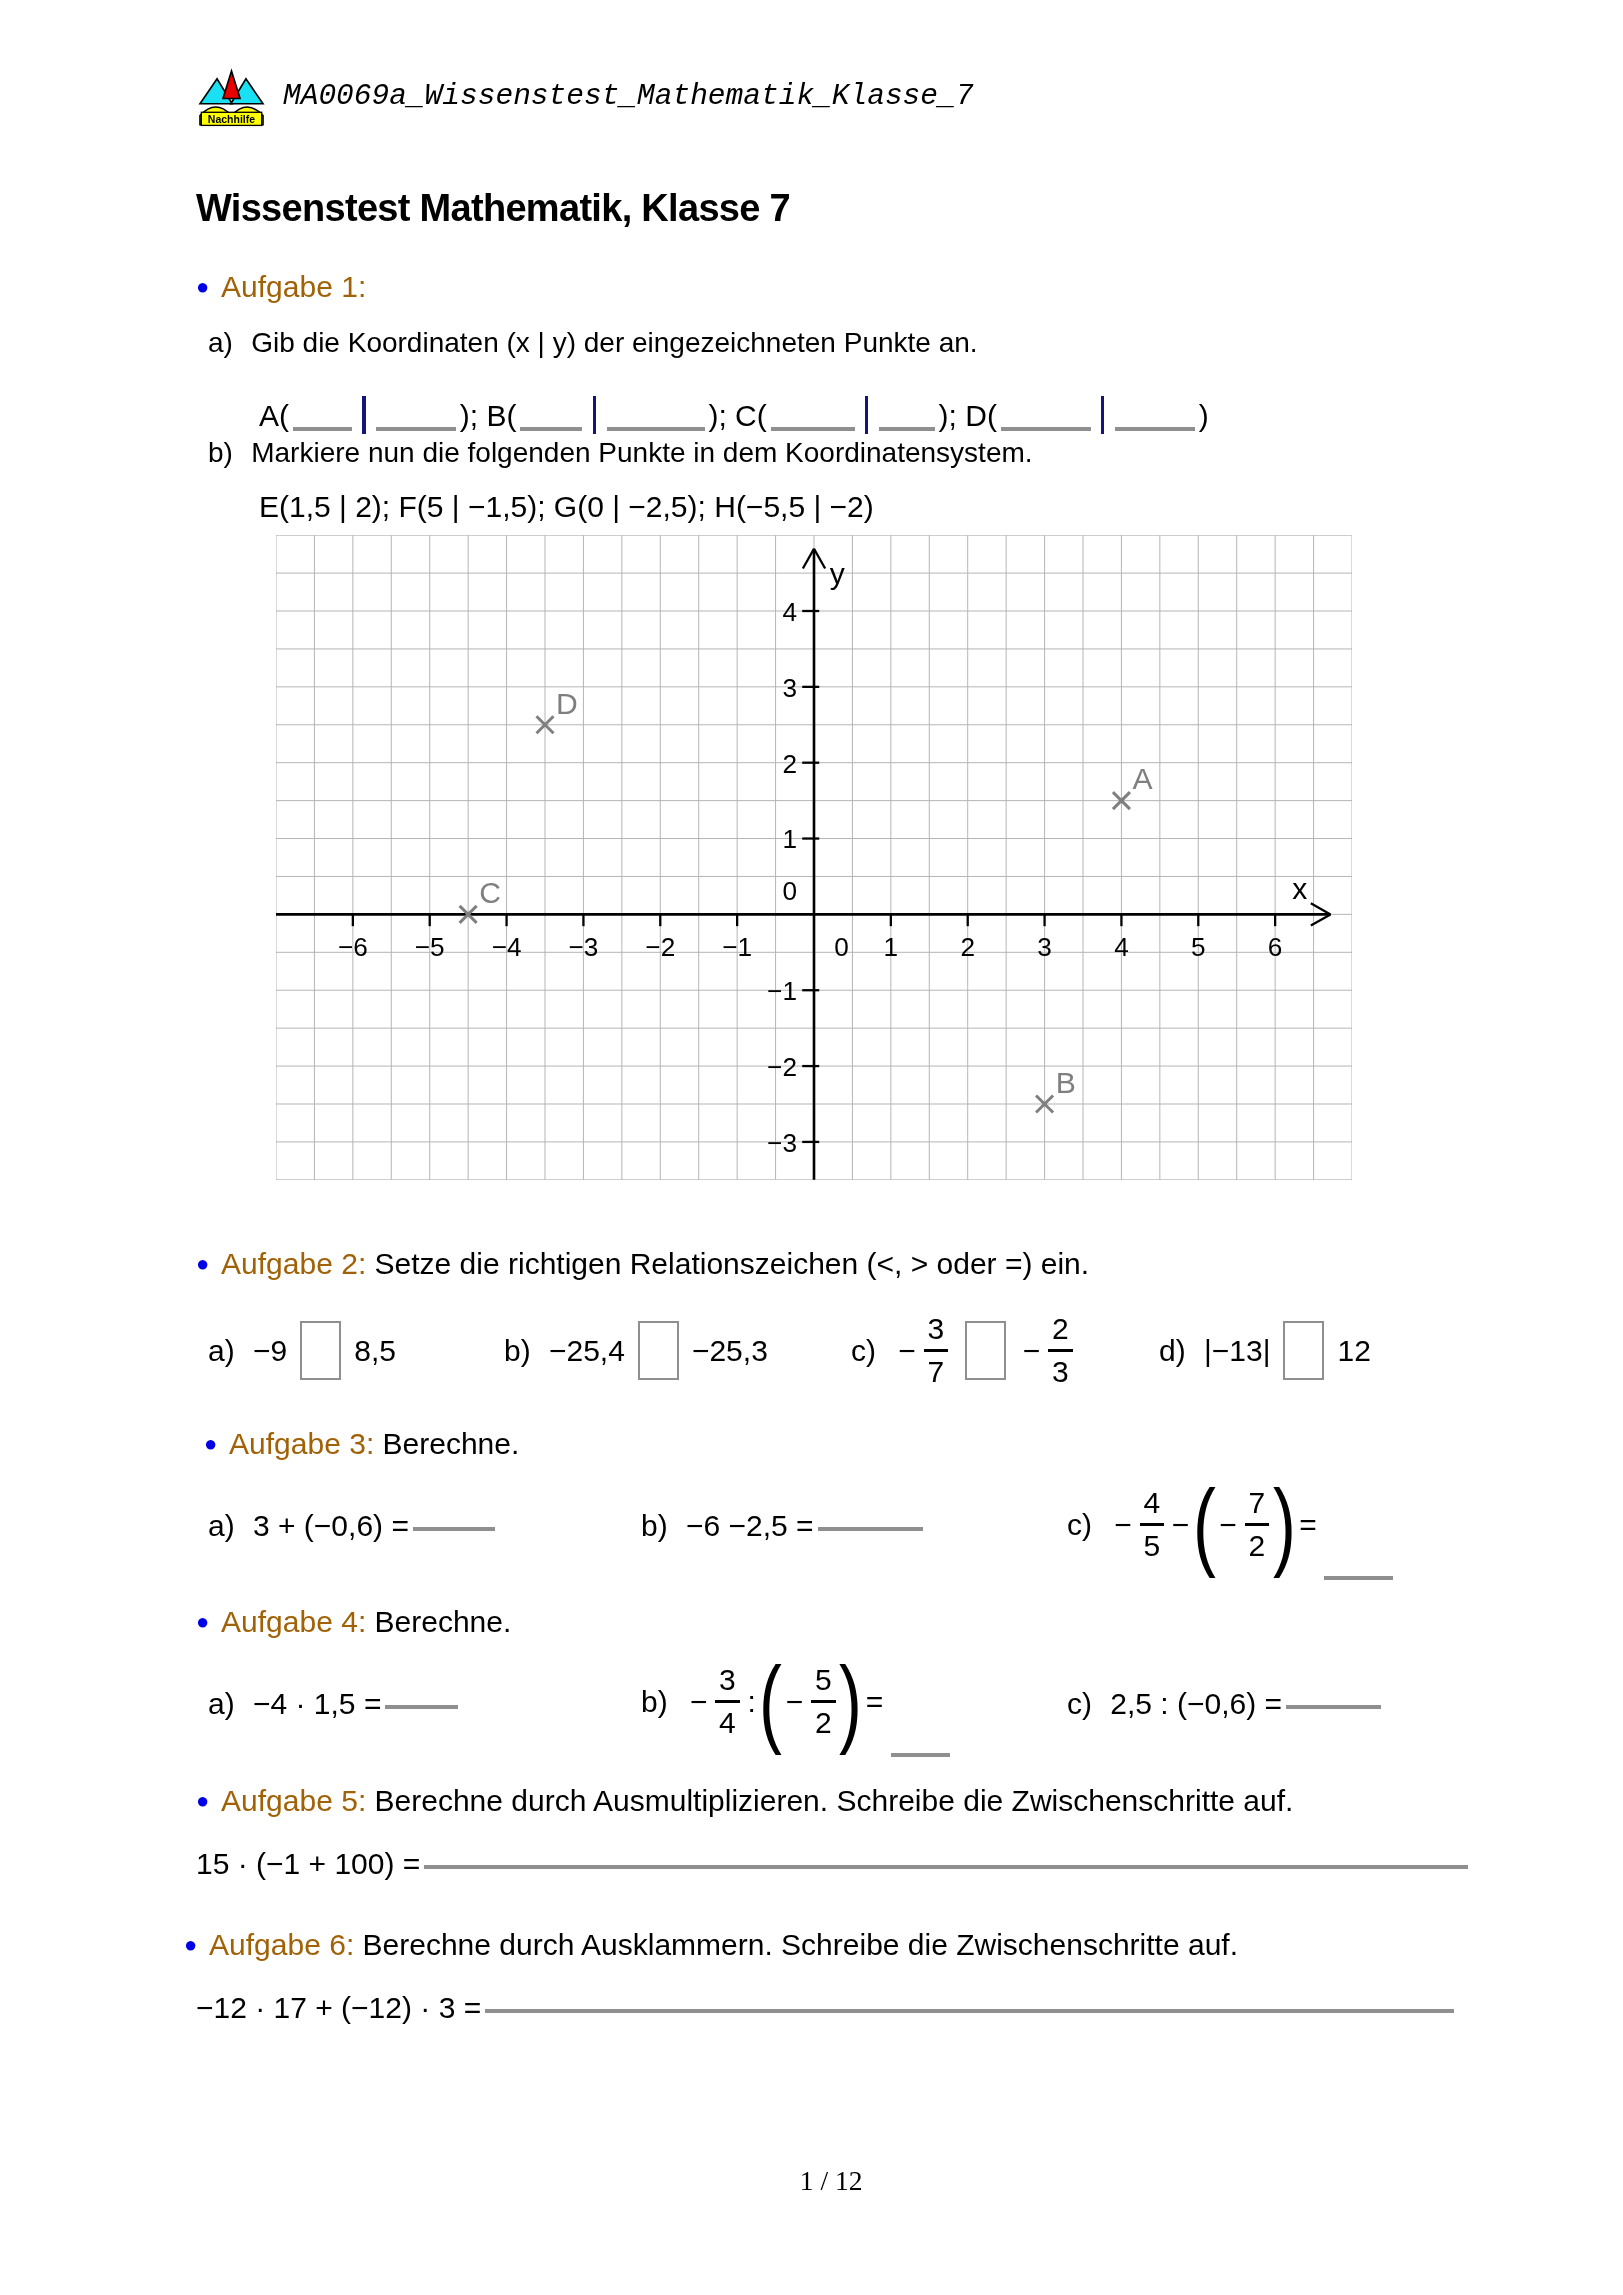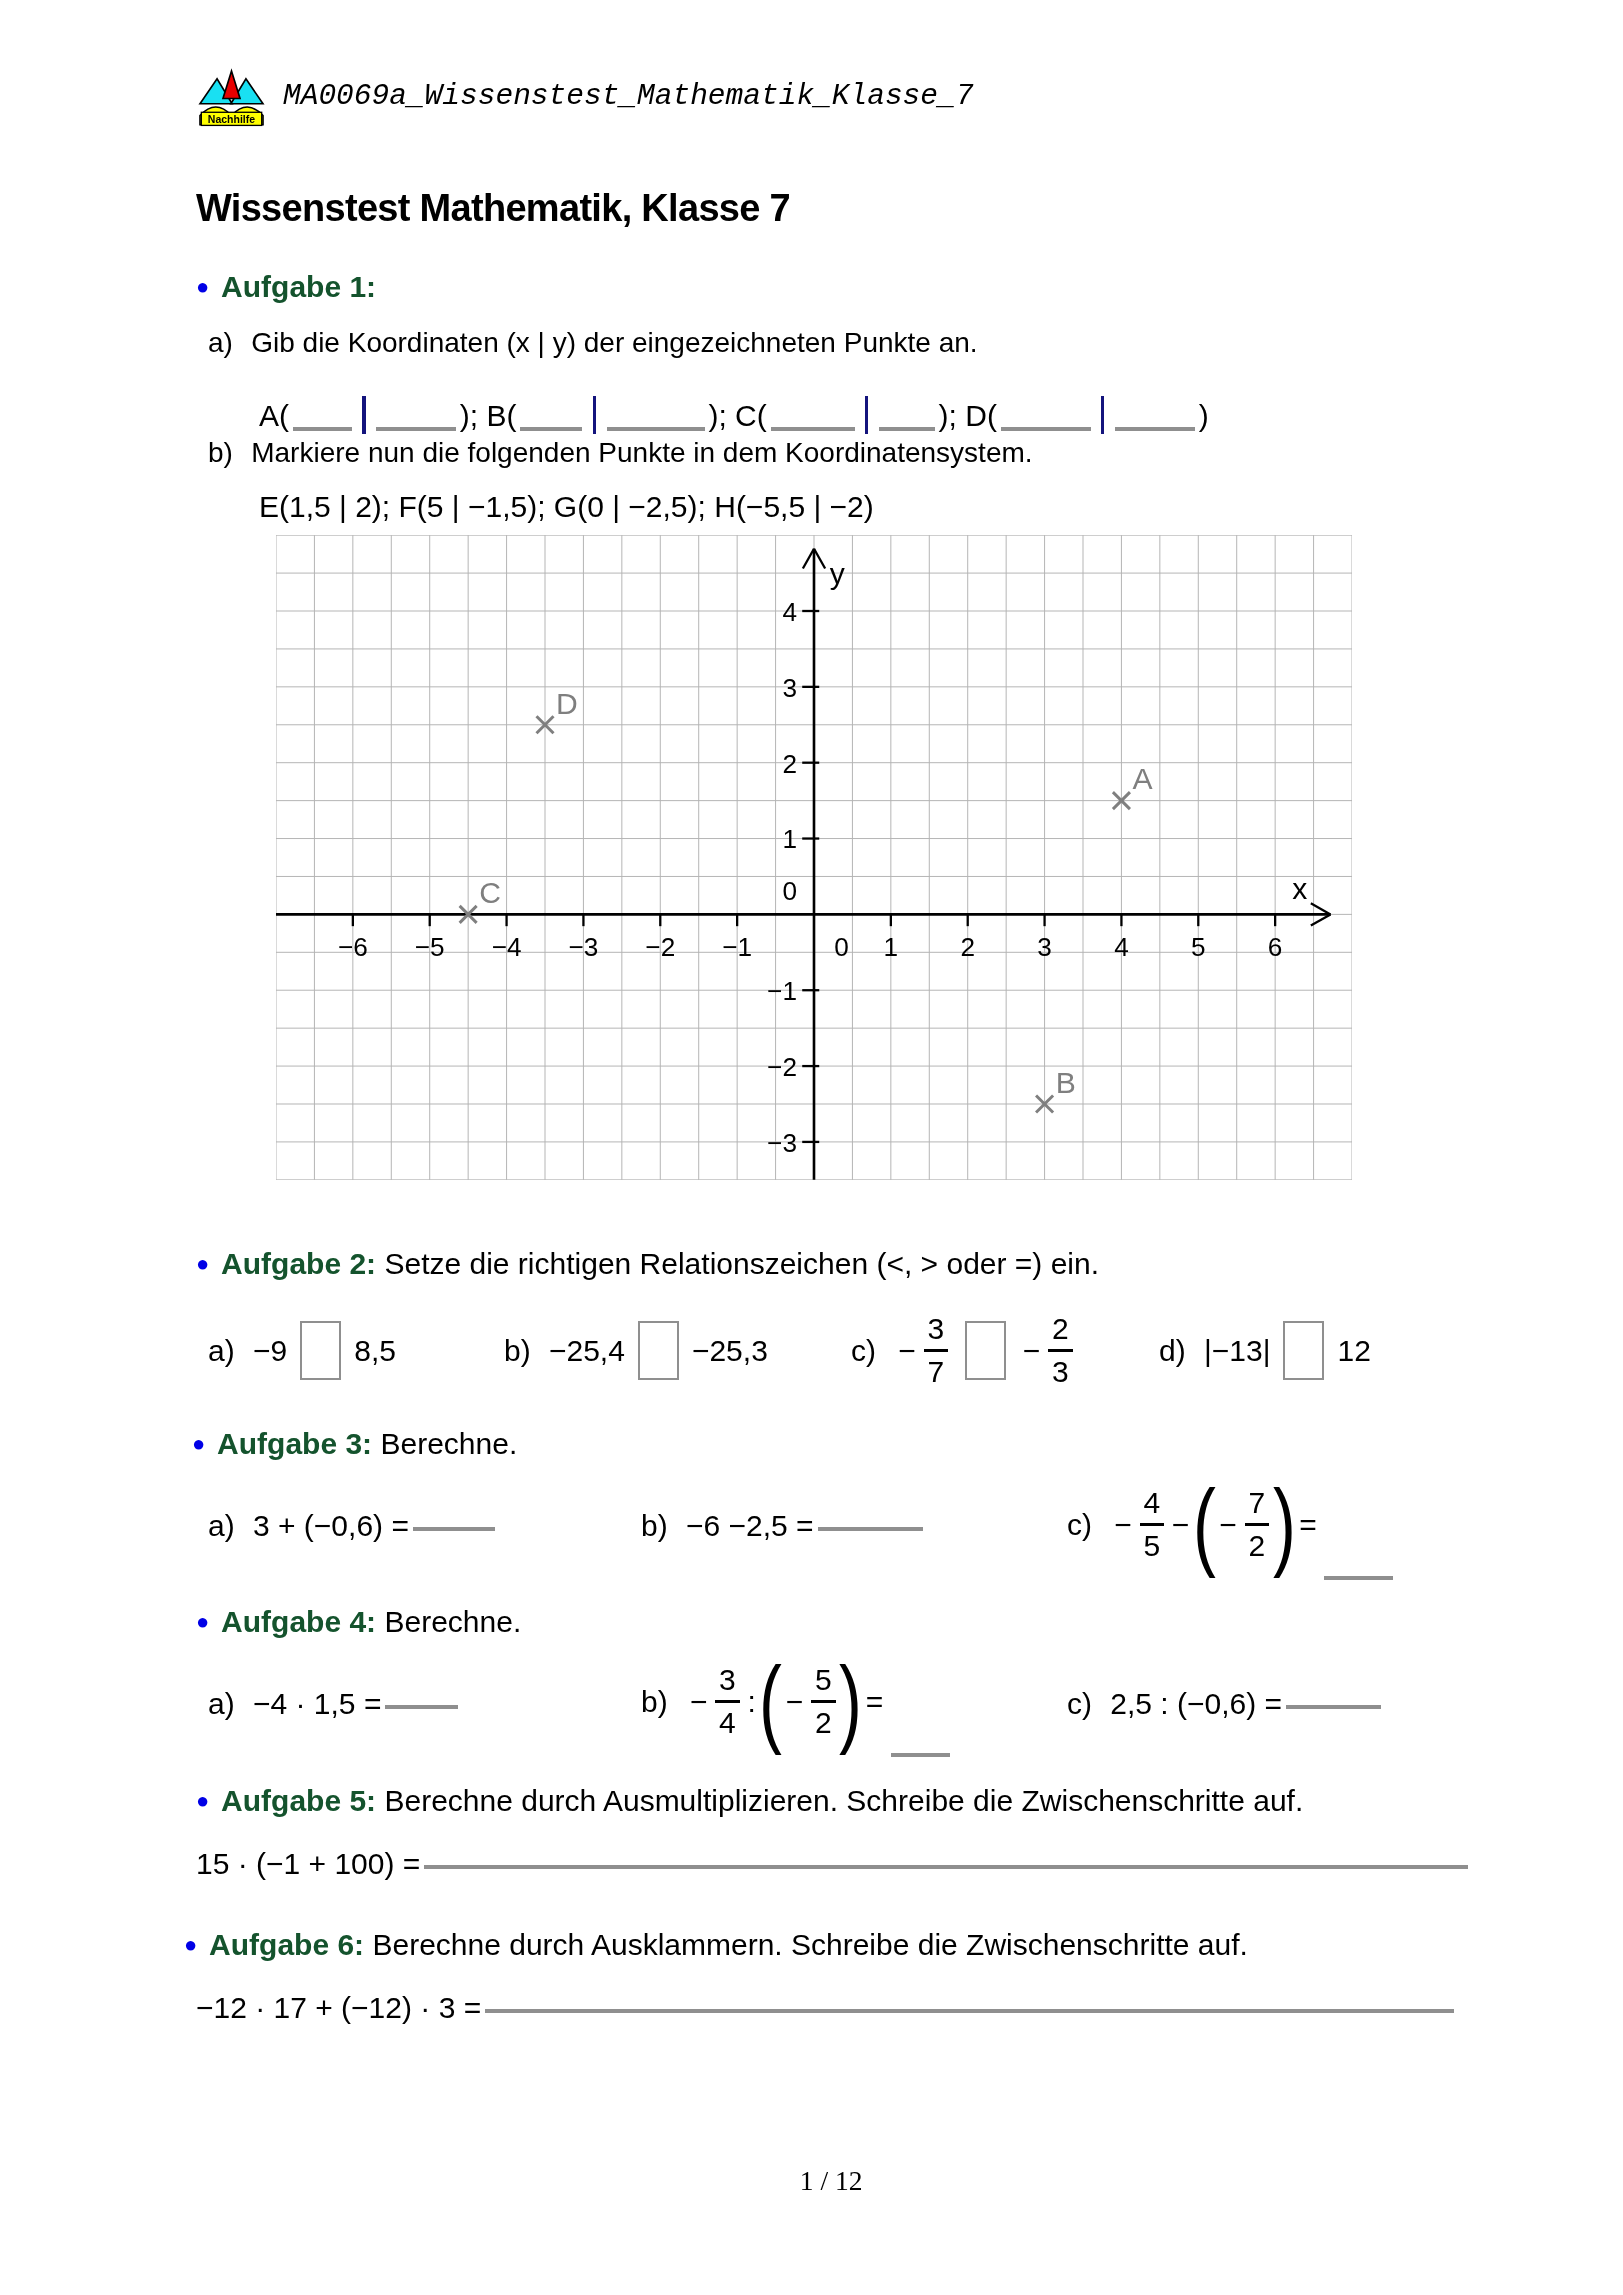--- a/index.html
+++ b/index.html
@@ -6,21 +6,21 @@
   #page{position:relative;width:1623px;height:2295px;background:#ffffff;
         font-family:"Liberation Sans",sans-serif;color:#000;overflow:hidden;}
   .abs{position:absolute;}
   
   #hdr-file{font-family:Liberation Mono, monospace;font-style:italic;font-size:29.5px;}
   
   #title{font-size:38px;font-weight:bold;letter-spacing:-0.7px;}
   
   .task-head{font-size:30px;white-space:nowrap;}
   .bullet{color:#0000e6;font-size:22px;vertical-align:3.3px;margin-right:11.8px;}
-  .task-label{color:#14532d;font-weight:bold;}
+  .task-label{color:#a16207;font-weight:normal;}
   .task-text{color:#000;}
   
   .body-row{font-size:28px;white-space:nowrap;}
   .item-label{display:inline-block;margin-right:18.3px;}
   .math-row{font-size:30px;white-space:nowrap;display:flex;align-items:center;}
   
   .blank{display:inline-block;border-bottom:4.6px solid #8f8f8f;height:5.2px;
          vertical-align:-5.2px;margin:0 3.9px;}
   .navybar{display:inline-block;width:3.3px;height:38px;background:#14147d;
            vertical-align:-7.9px;margin:0 6.5px;}
@@ -221,21 +221,21 @@
       <span class="den">3</span>
     </span>
   </div>
   <div class="abs math-row" style="left:1159px;top:1295px;height:111px;">
     <span class="item-label">d)</span>
     <span>|−13|</span>
     <span class="relbox"></span>
     <span>12</span>
   </div>
 
-  <div class="abs task-head" style="left:192px;top:1427px;">
+  <div class="abs task-head" style="left:204px;top:1427px;">
     <span class="bullet">●</span><span class="task-label">Aufgabe 3:</span>
     <span class="task-text">Berechne.</span>
   </div>
 
   <div class="abs math-row" style="left:208px;top:1509px;">
     <span class="item-label">a)</span>
     <span>3 + (−0,6) =</span>
     <span class="blank" style="width:82px;"></span>
   </div>
   <div class="abs math-row" style="left:641px;top:1509px;">

